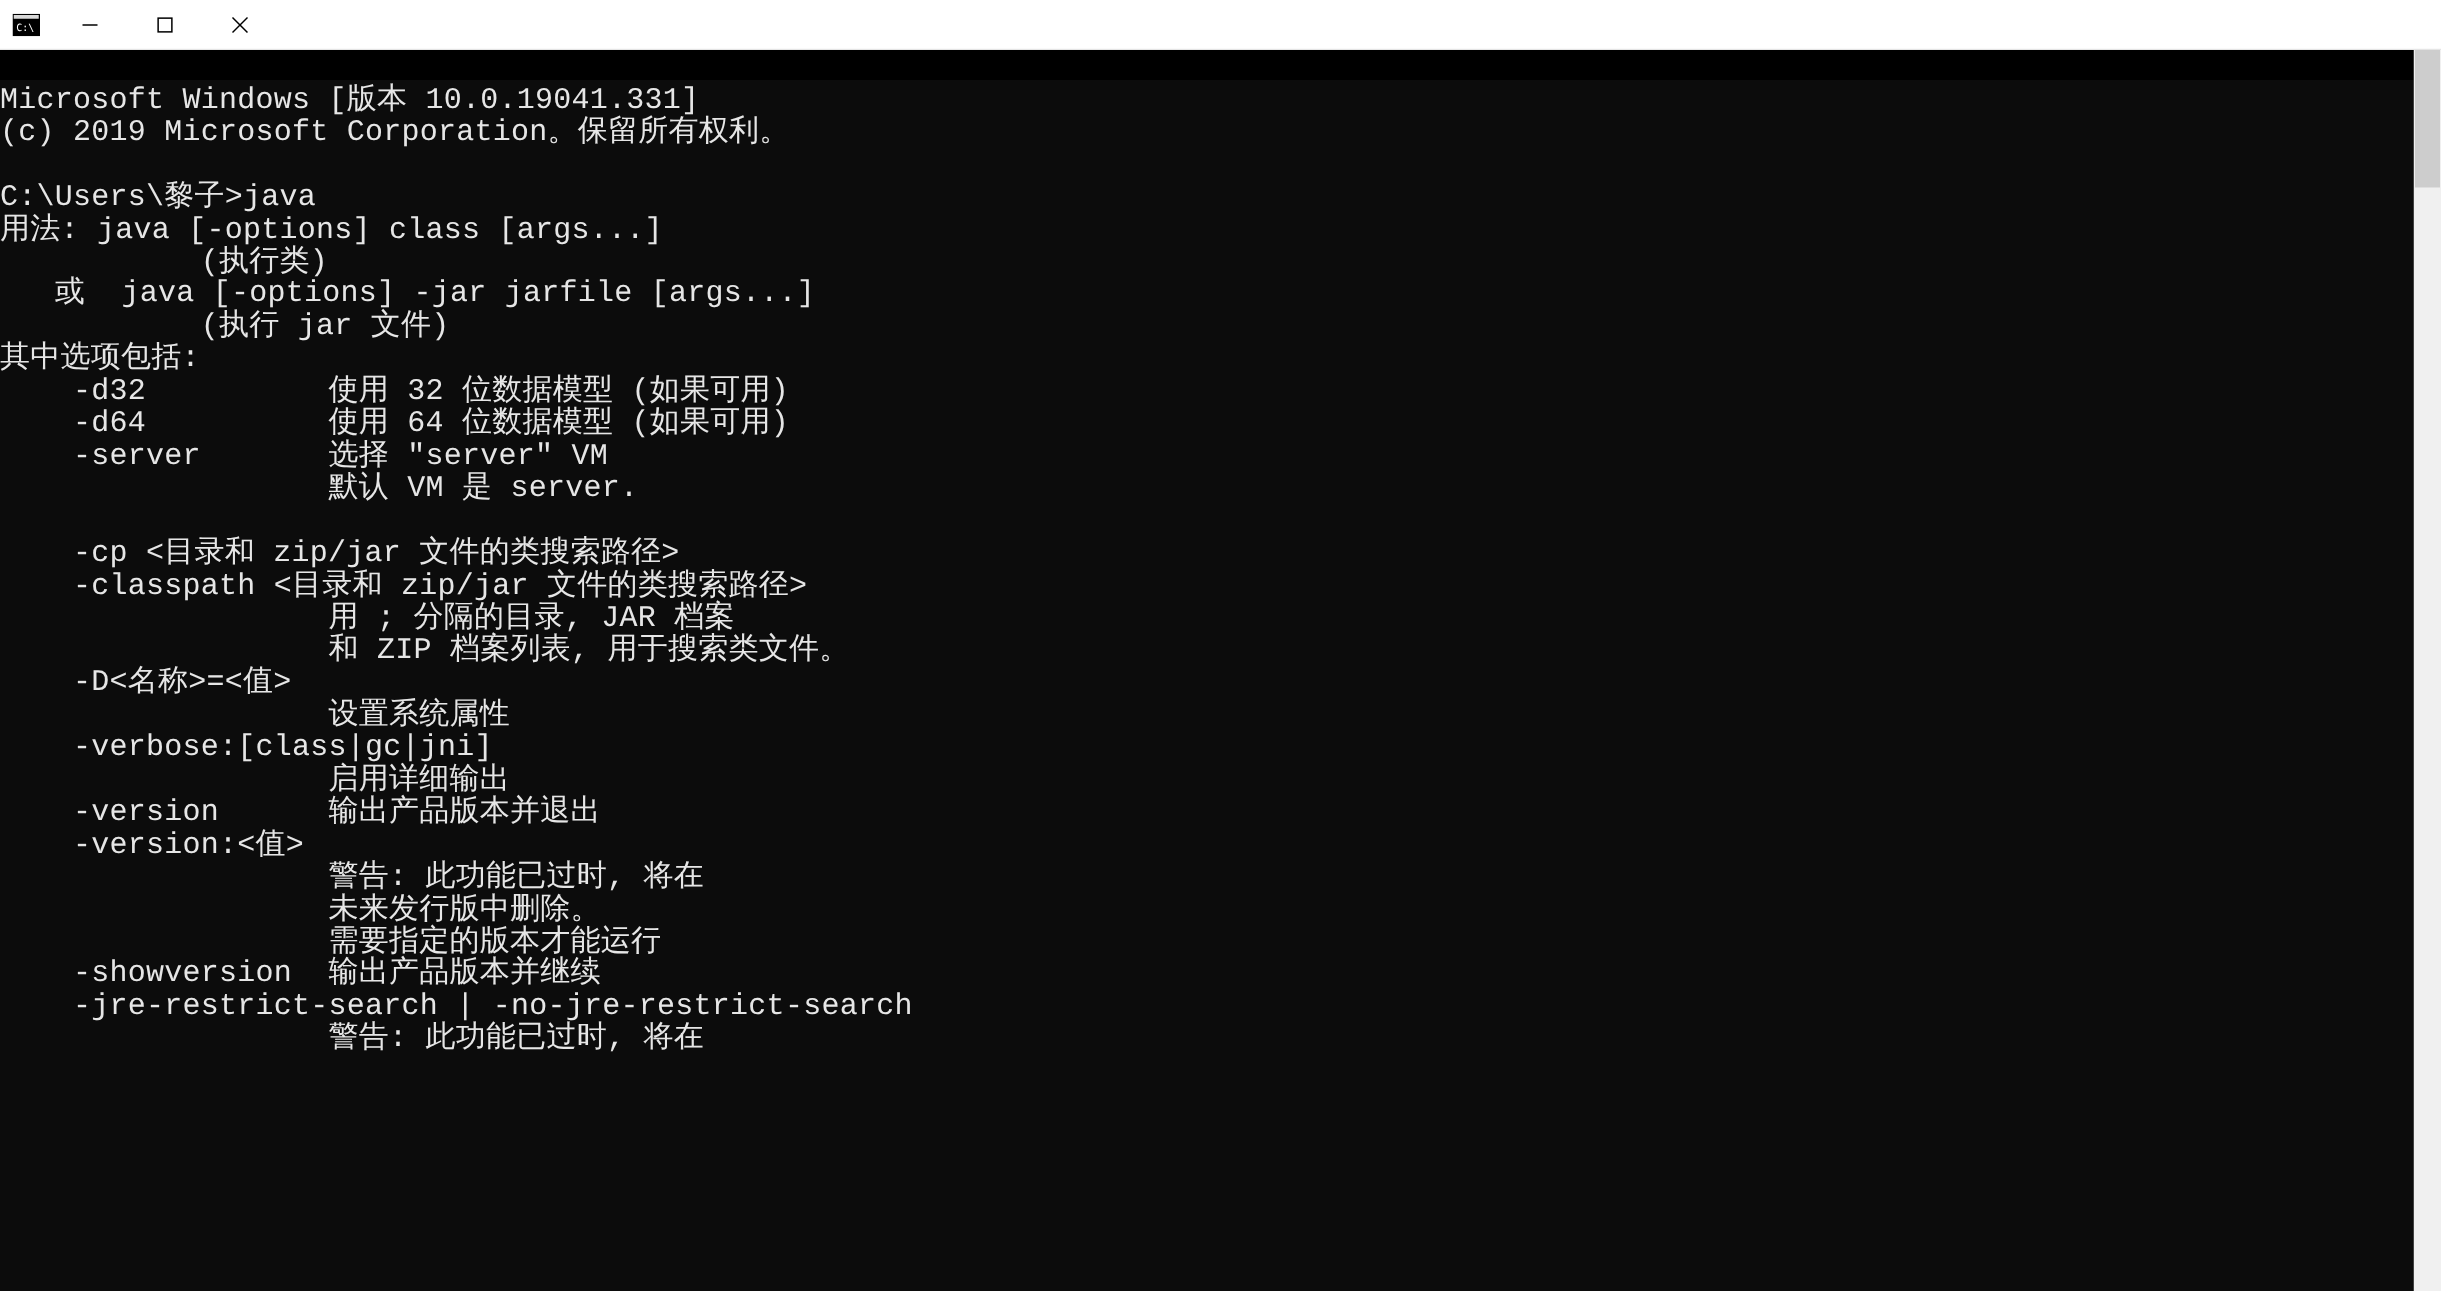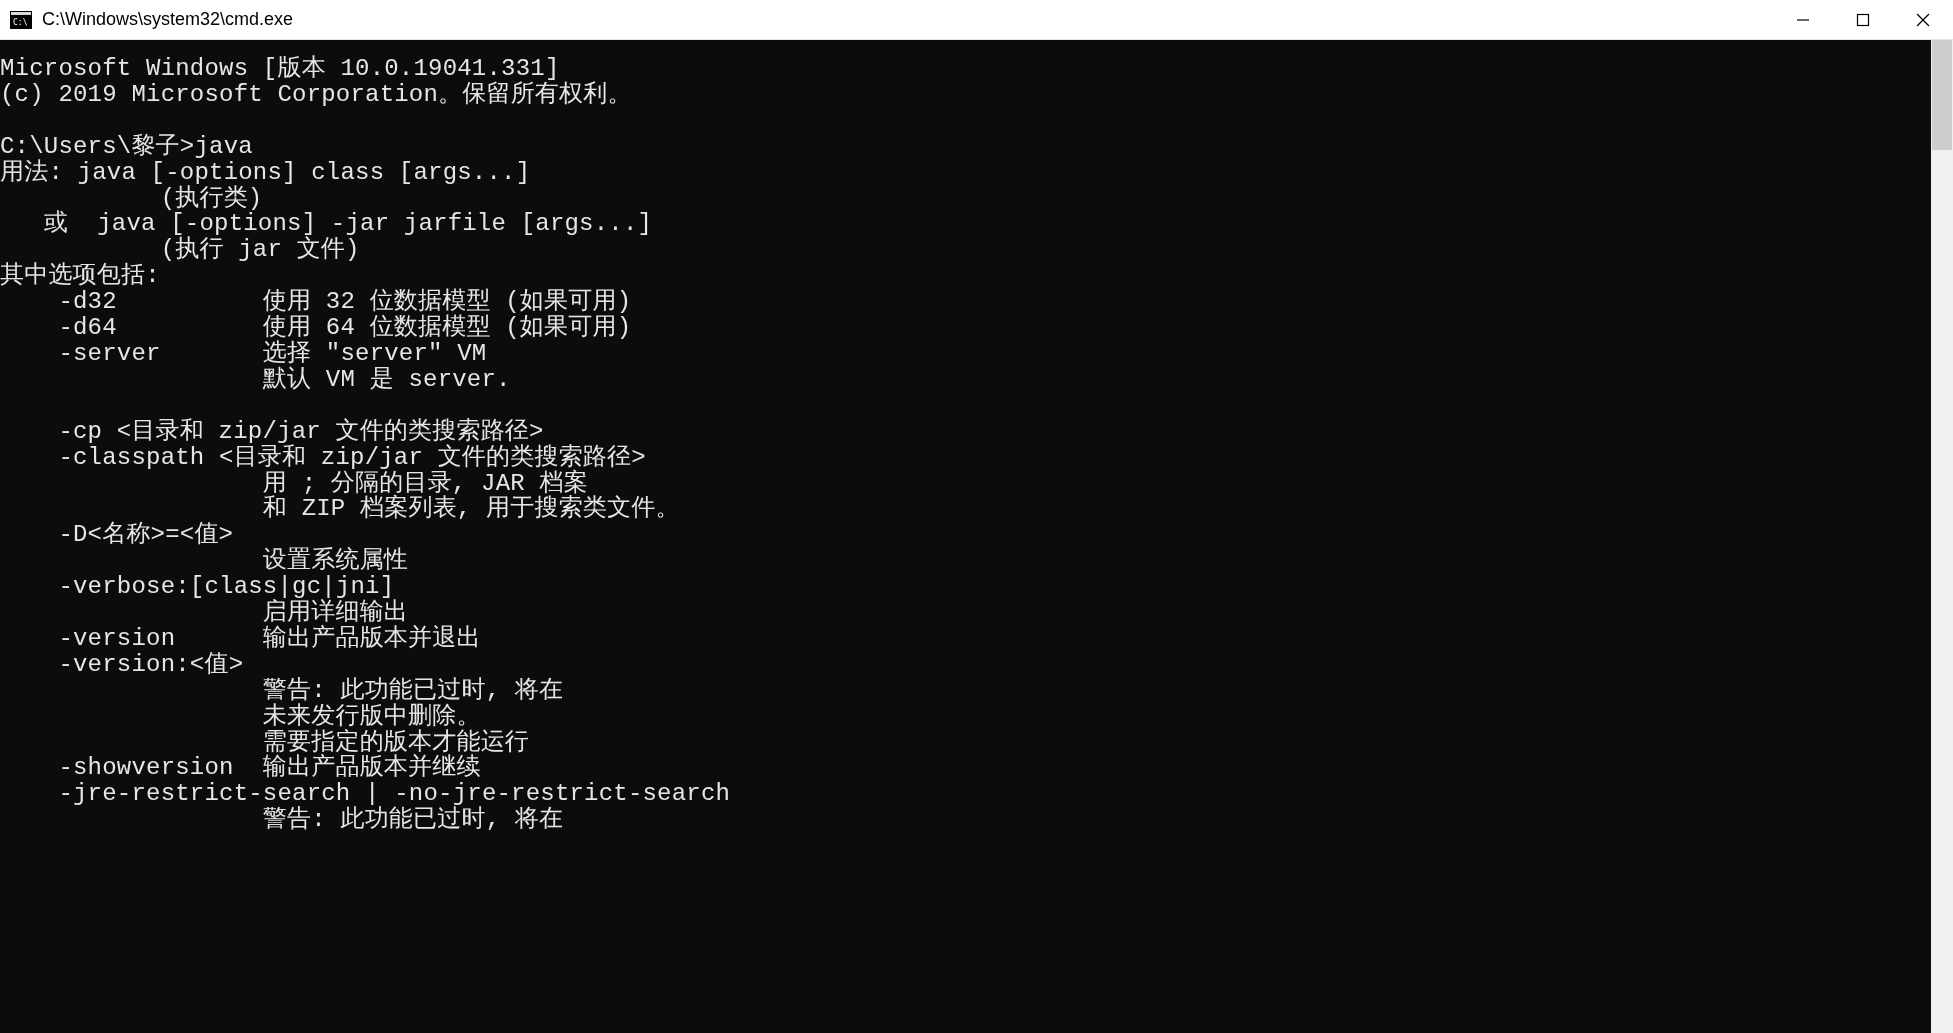--- a/index.html
+++ b/index.html
@@ -60,22 +60,23 @@
   }
   .terminal {
     flex: 1;
     background: #0c0c0c;
     color: #e6e6e6;
     font-family: "NSimSun", "SimSun", "Consolas", "Courier New", monospace;
     font-size: 24px;
     line-height: 1.08;
     white-space: pre;
     overflow: hidden;
-    padding: 16px 0 0 0;
+    padding: 4px 0 0 0;
     letter-spacing: 0.2px;
+    margin-top: 24px;
   }
   .scrollbar {
     width: 22px;
     background: #f0f0f0;
     position: relative;
   }
   .scroll-thumb {
     position: absolute;
     top: 0;
     left: 1px;
@@ -90,21 +91,20 @@
 <div class="window">
 
   <div class="titlebar">
     <div class="titlebar-icon">
       <svg width="22" height="18" viewBox="0 0 22 18">
         <rect x="0" y="0" width="22" height="18" fill="#000"></rect>
         <rect x="1" y="1" width="20" height="3" fill="#d9d9d9"></rect>
         <text x="3" y="14" font-family="Consolas,monospace" font-size="8" fill="#fff">C:\</text>
       </svg>
     </div>
-    <div class="titlebar-title">C:\Windows\system32\cmd.exe</div>
     <div class="win-controls">
       <div class="win-btn">
         <svg width="14" height="14" viewBox="0 0 14 14">
             <line x1="1" y1="7" x2="13" y2="7" stroke="#000" stroke-width="1.2"></line>
           </svg>
       </div>
       <div class="win-btn">
         <svg width="14" height="14" viewBox="0 0 14 14">
             <rect x="1.5" y="1.5" width="11" height="11" fill="none" stroke="#000" stroke-width="1.2"></rect>
           </svg>

